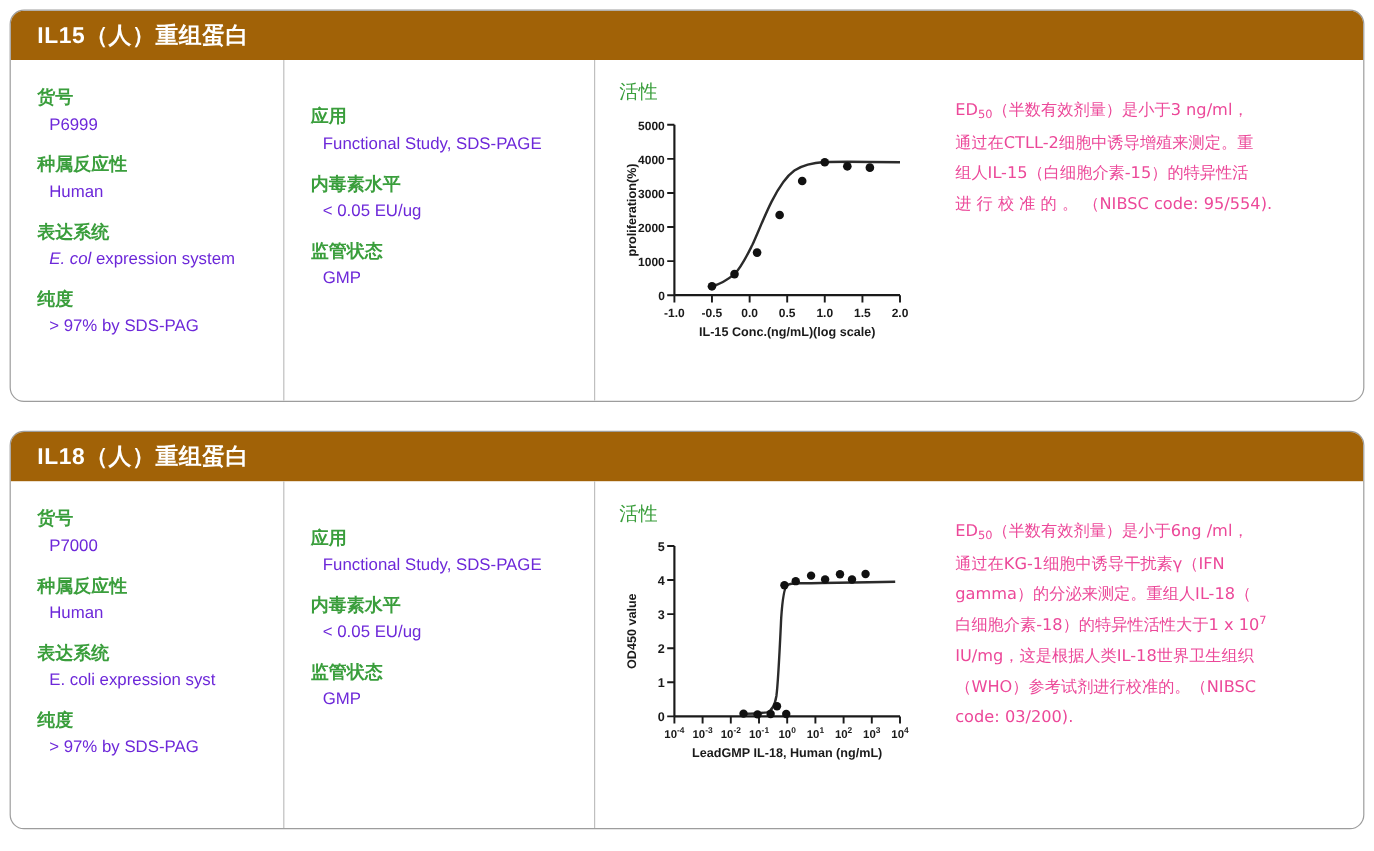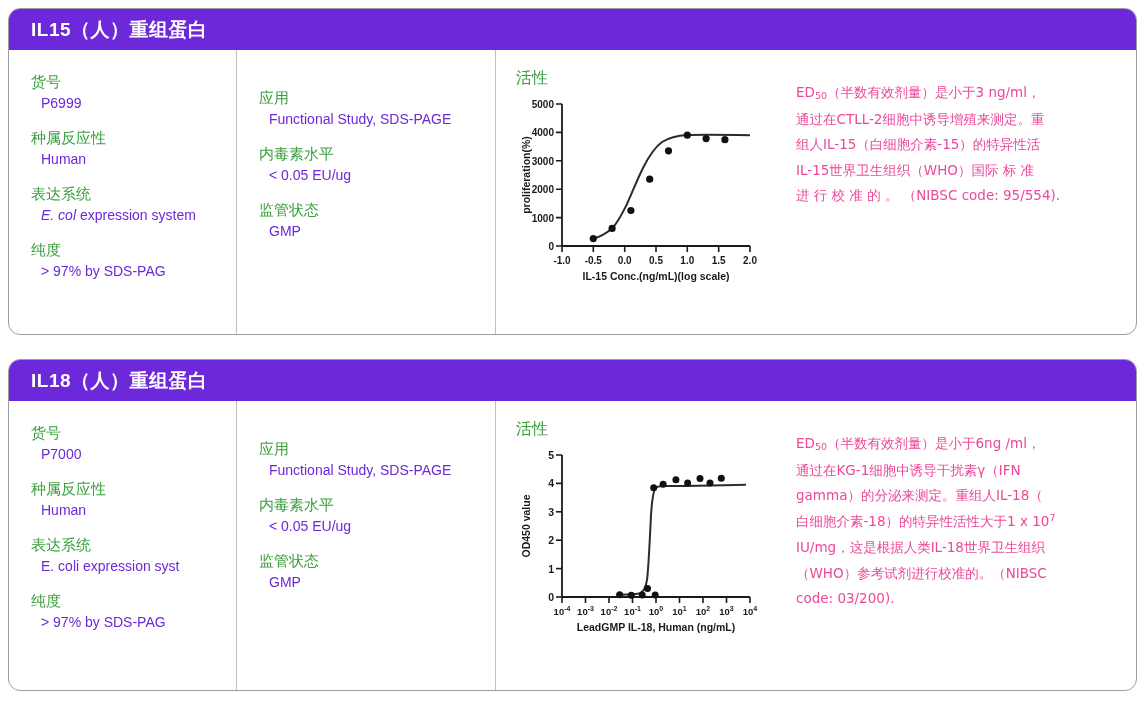--- a/index.html
+++ b/index.html
@@ -19,21 +19,21 @@
     border-radius:12px;
     background:#fff;
     box-sizing:border-box;
     overflow:hidden;
   }
   .card-1{top:8px;height:327px;}
   .card-2{top:359px;height:332px;}
 
   .card-header{
     height:41px;
-    background:#6d28d9;
+    background:#a16207;
     display:flex;align-items:center;
     padding-left:22px;
     box-sizing:border-box;
   }
   .card-title{
     color:#ffffff;
     font-size:19px;
     font-weight:bold;
     letter-spacing:.5px;
     font-family:"Liberation Sans","DejaVu Sans",sans-serif;
@@ -47,21 +47,21 @@
 
   .col{box-sizing:border-box;position:relative;}
   .col-spec{width:227px;padding:22px 0 0 22px;}
   .col-spec-2{width:259px;padding:38px 0 0 22px;border-left:1px solid #bfbfbf;}
   .col-chart{width:275px;padding:18px 0 0 14px;border-left:1px solid #bfbfbf;}
   .col-desc{flex:1;padding:30px 22px 0 26px;}
 
   .field{margin-bottom:15px;}
   .field-label{
     color:#3a9e3c;
-    font-weight:normal;
+    font-weight:bold;
     font-size:15px;
     line-height:20px;
     margin-bottom:2px;
   }
   .field-value{
     color:#6d28d9;
     font-size:14px;
     line-height:19px;
     margin-left:10px;
   }
@@ -196,21 +196,20 @@
             </g>
           </svg>
         </div>
       </div>
 
       <div class="col col-desc">
         <div class="desc">
           <div>ED<sub>50</sub>（半数有效剂量）是小于3&nbsp;ng/ml，</div>
           <div>通过在CTLL-2细胞中诱导增殖来测定。重</div>
           <div>组人IL-15（白细胞介素-15）的特异性活</div>
-          <div>IL-15世界卫生组织（WHO）国际 标 准</div>
           <div>进 行 校 准 的 。 （NIBSC code: 95/554).</div>
         </div>
       </div>
 
     </div>
   </div>
 
   <div class="card card-2">
     <div class="card-header">
       <span class="card-title">IL18（人）重组蛋白</span>

